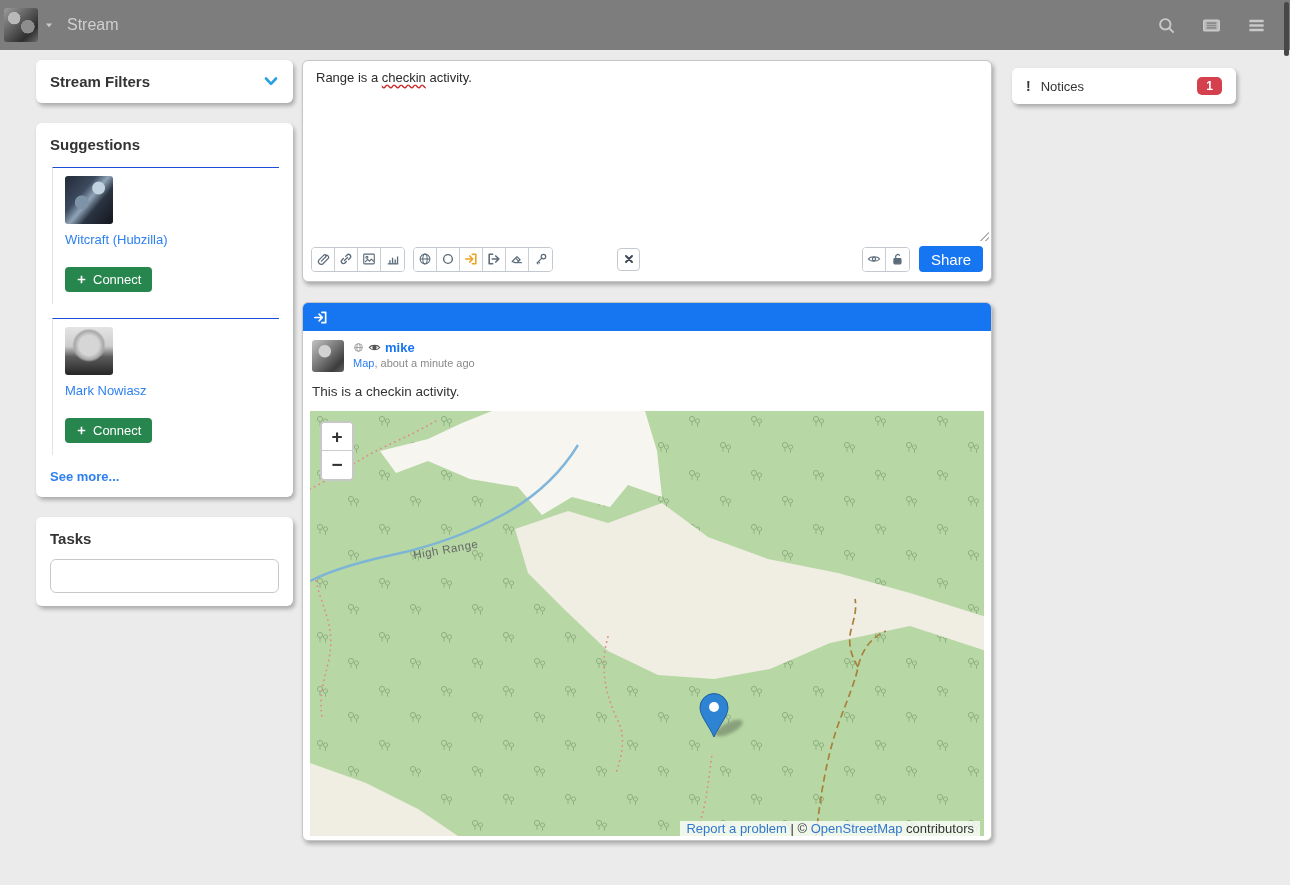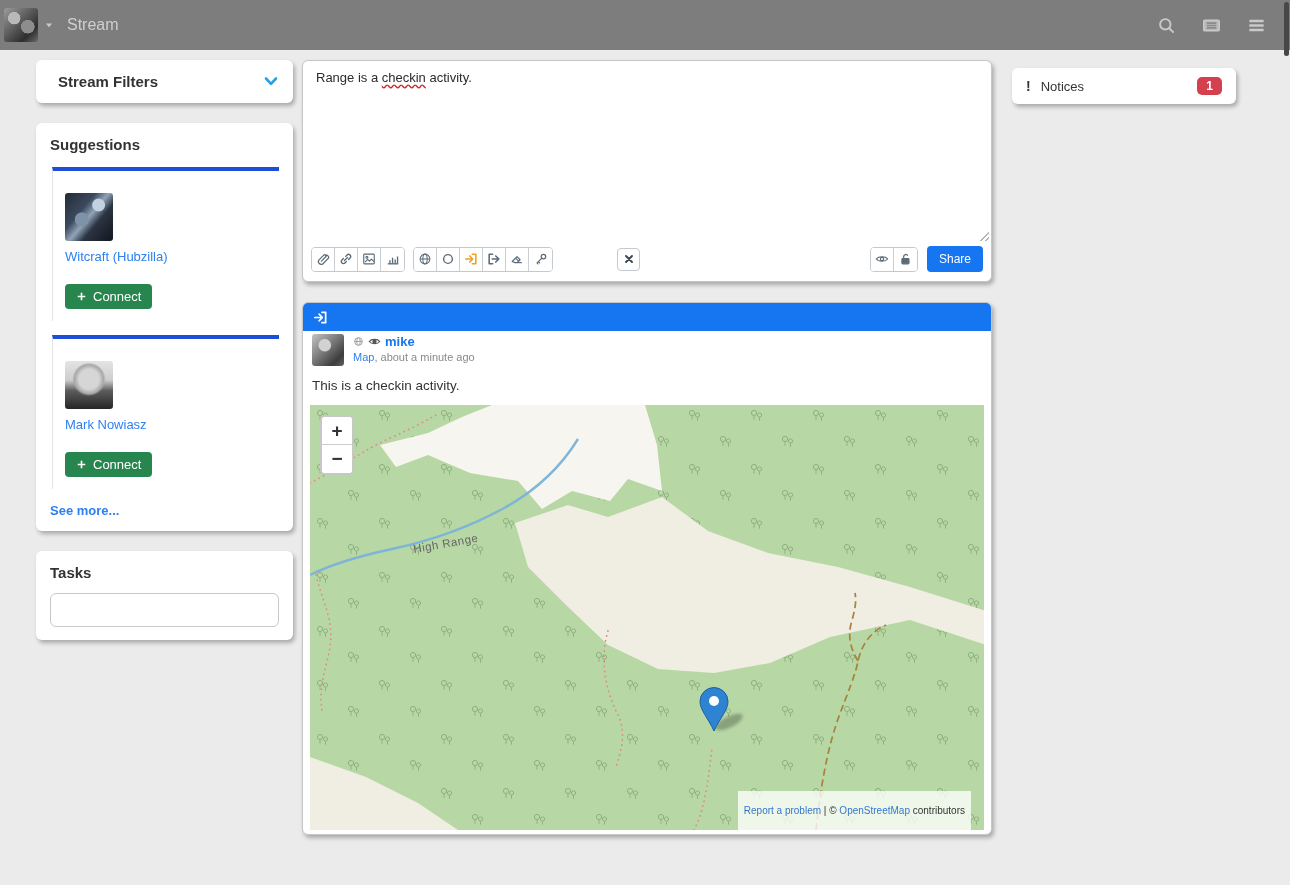--- a/index.html
+++ b/index.html
@@ -38,24 +38,24 @@
     padding: 10px 0 0 36px; align-items: start;
   }
   .col-right { margin-left: 11px; }
   .card {
     background: #fff; border-radius: 6px; box-shadow: 2px 3px 4px rgba(0,0,0,.28);
     margin-bottom: 20px;
   }
   
   .widget { padding: 13px 14px; }
   .widget-title { font-size: 15px; font-weight: bold; color: #333; }
-  .filters-row { display: flex; align-items: flex-start; justify-content: space-between; margin-left: 8px; }
+  .filters-row { display: flex; align-items: flex-start; justify-content: space-between; }
   .suggest-item {
-    border-top: 4px solid #1d4ed8; border-left: 1px solid #e4e4e4;
-    padding: 22px 0 12px 12px; margin: 14px 0 0 2px;
+    border-top: 1px solid #1d4ed8; border-left: 1px solid #e4e4e4;
+    padding: 8px 0 12px 12px; margin: 14px 0 0 2px;
   }
   .suggest-avatar { width: 48px; height: 48px; border-radius: 3px; }
   .avatar-witcraft {
     background:
       radial-gradient(circle at 70% 25%, #c2d2de 0 12%, transparent 14%),
       radial-gradient(circle at 35% 55%, #7e93a8 0 16%, transparent 18%),
       linear-gradient(130deg,#222a36 0%,#3c4a5e 35%,#90a4b8 50%,#2b3442 65%,#12161e 100%);
   }
   .avatar-mark {
     background:
@@ -104,29 +104,29 @@
     border-right: 1px solid #c9ced4; display: flex; align-items: center;
     justify-content: center; cursor: pointer; padding: 0;
   }
   .tb-btn:last-child { border-right: none; }
   .tb-btn.lone {
     border: 1px solid #c3c9cf; border-radius: 4px; margin-left: 56px;
   }
   .toolbar-right { margin-left: auto; display: flex; align-items: center; }
   .share-btn {
     margin-left: 9px; background: #1675f0; color: #fff; border: none;
-    border-radius: 4px; height: 26px; padding: 0 12px; font-size: 12px; cursor: pointer;
+    border-radius: 4px; height: 26px; padding: 0 12px; font-size: 15px; cursor: pointer;
   }
   
   .post-card { border: 1px solid #c6c6c6; overflow: hidden; margin-top: 2px; }
   .post-header-bar {
     background: #1675f0; height: 28px; display: flex; align-items: center;
     padding: 0 10px;
   }
-  .post-meta { display: flex; padding: 3px 9px 0; }
+  .post-meta { display: flex; padding: 9px 9px 0; }
   .post-avatar {
     width: 32px; height: 32px; border-radius: 3px; flex: 0 0 auto;
     background:
       radial-gradient(circle at 40% 35%, #d2d2d2 0 20%, transparent 24%),
       linear-gradient(135deg,#c4c4c4 0%,#7a7a7a 45%,#3c3c3c 80%,#666 100%);
   }
   .post-meta-text { margin-left: 9px; }
   .post-name-row { display: flex; align-items: center; gap: 4px; }
   .post-author { color: #1675f0; font-weight: bold; font-size: 13px; text-decoration: none; }
   .post-sub-row { font-size: 11px; color: #8a8a8a; margin-top: 2px; }
@@ -140,22 +140,22 @@
     border: 2px solid rgba(0,0,0,.22); border-radius: 5px; overflow: hidden;
     background: #fff;
   }
   .zoom-btn {
     display: block; width: 100%; height: 28px; background: #fff; border: none;
     font-size: 19px; font-weight: bold; color: #333; cursor: pointer; line-height: 26px;
     font-family: inherit;
   }
   .zoom-btn:first-child { border-bottom: 1px solid #ccc; }
   .map-attribution {
-    position: absolute; right: 13px; bottom: 0; background: rgba(255,255,255,.78);
-    padding: 14px 6px; font-size: 10px; color: #333;
+    position: absolute; right: 4px; bottom: 0; background: rgba(255,255,255,.78);
+    padding: 0 6px; font-size: 13px; color: #333;
   }
   .map-attribution a { color: #3377cc; text-decoration: none; }
 </style>
 </head>
 <body>
 
 <div class="scroll-thumb"></div>
 
 <header class="navbar">
   <div class="nav-avatar"></div>

